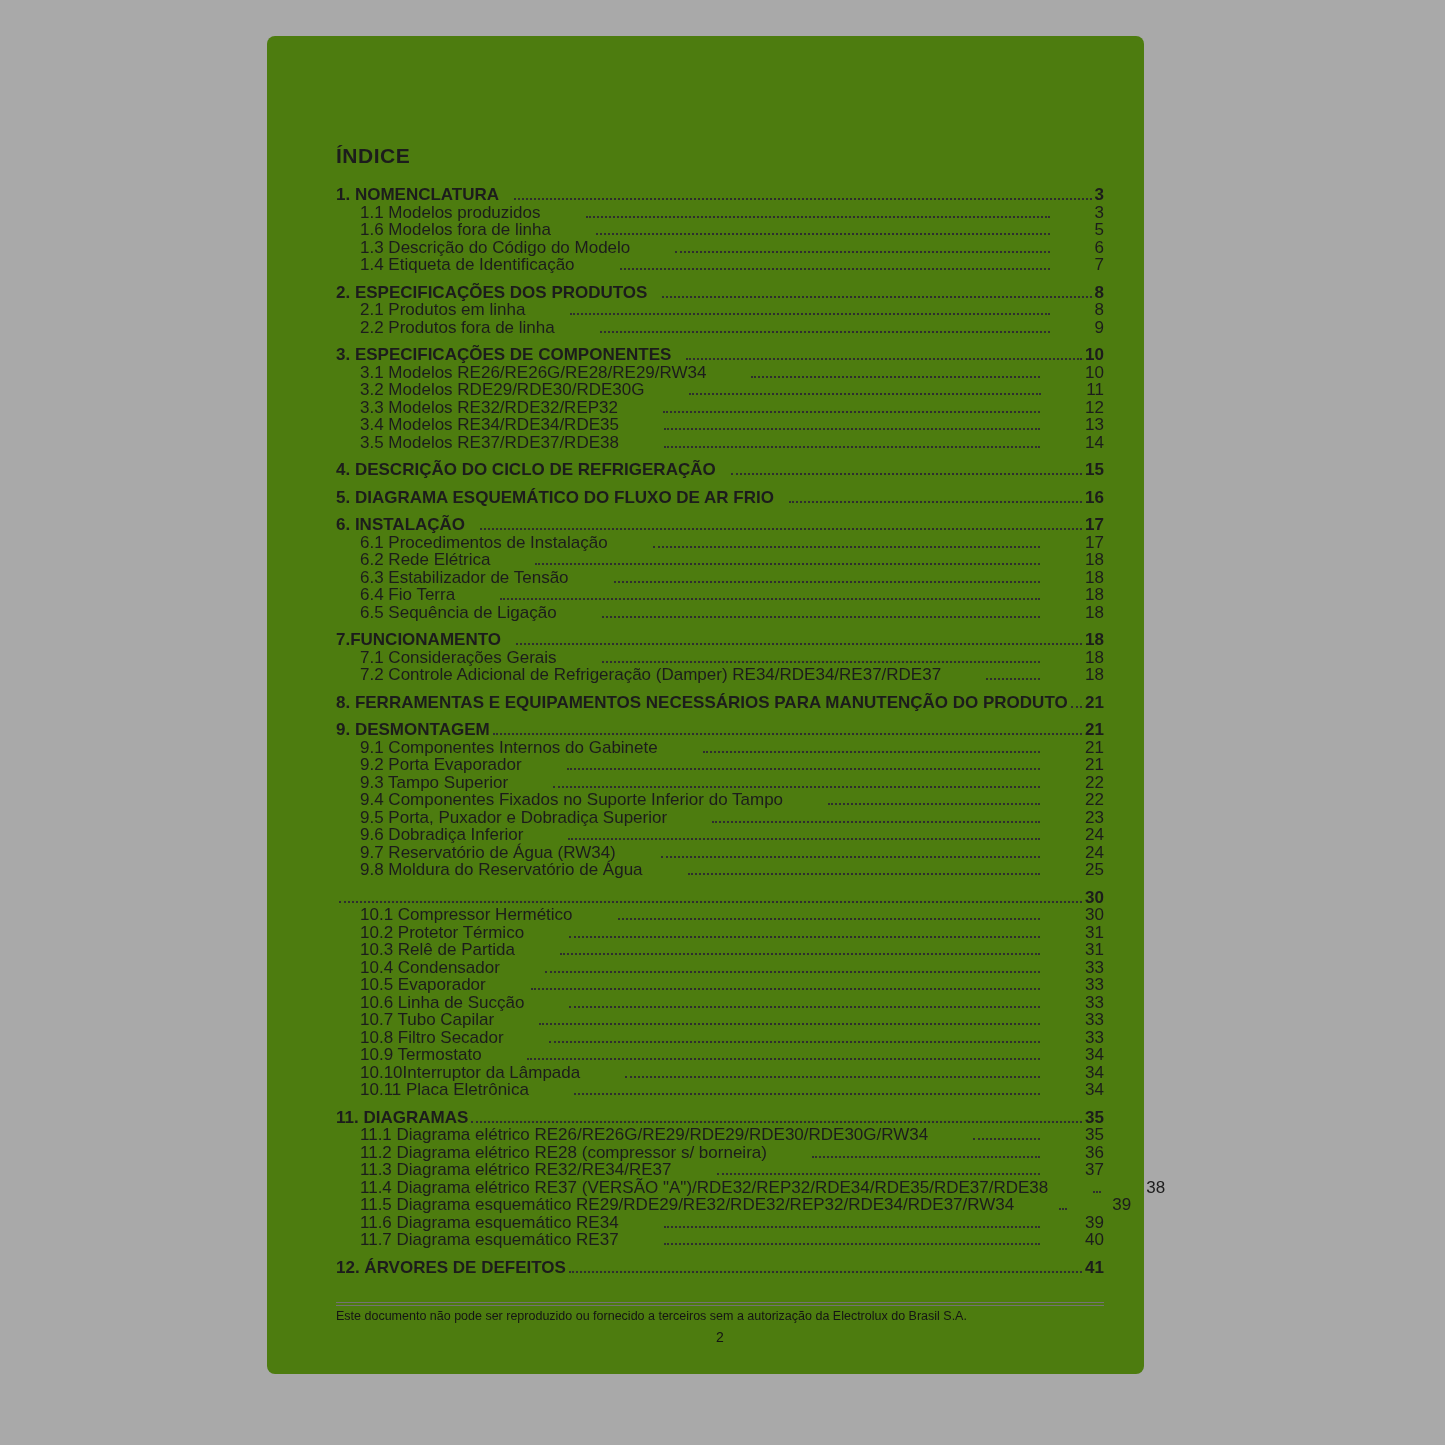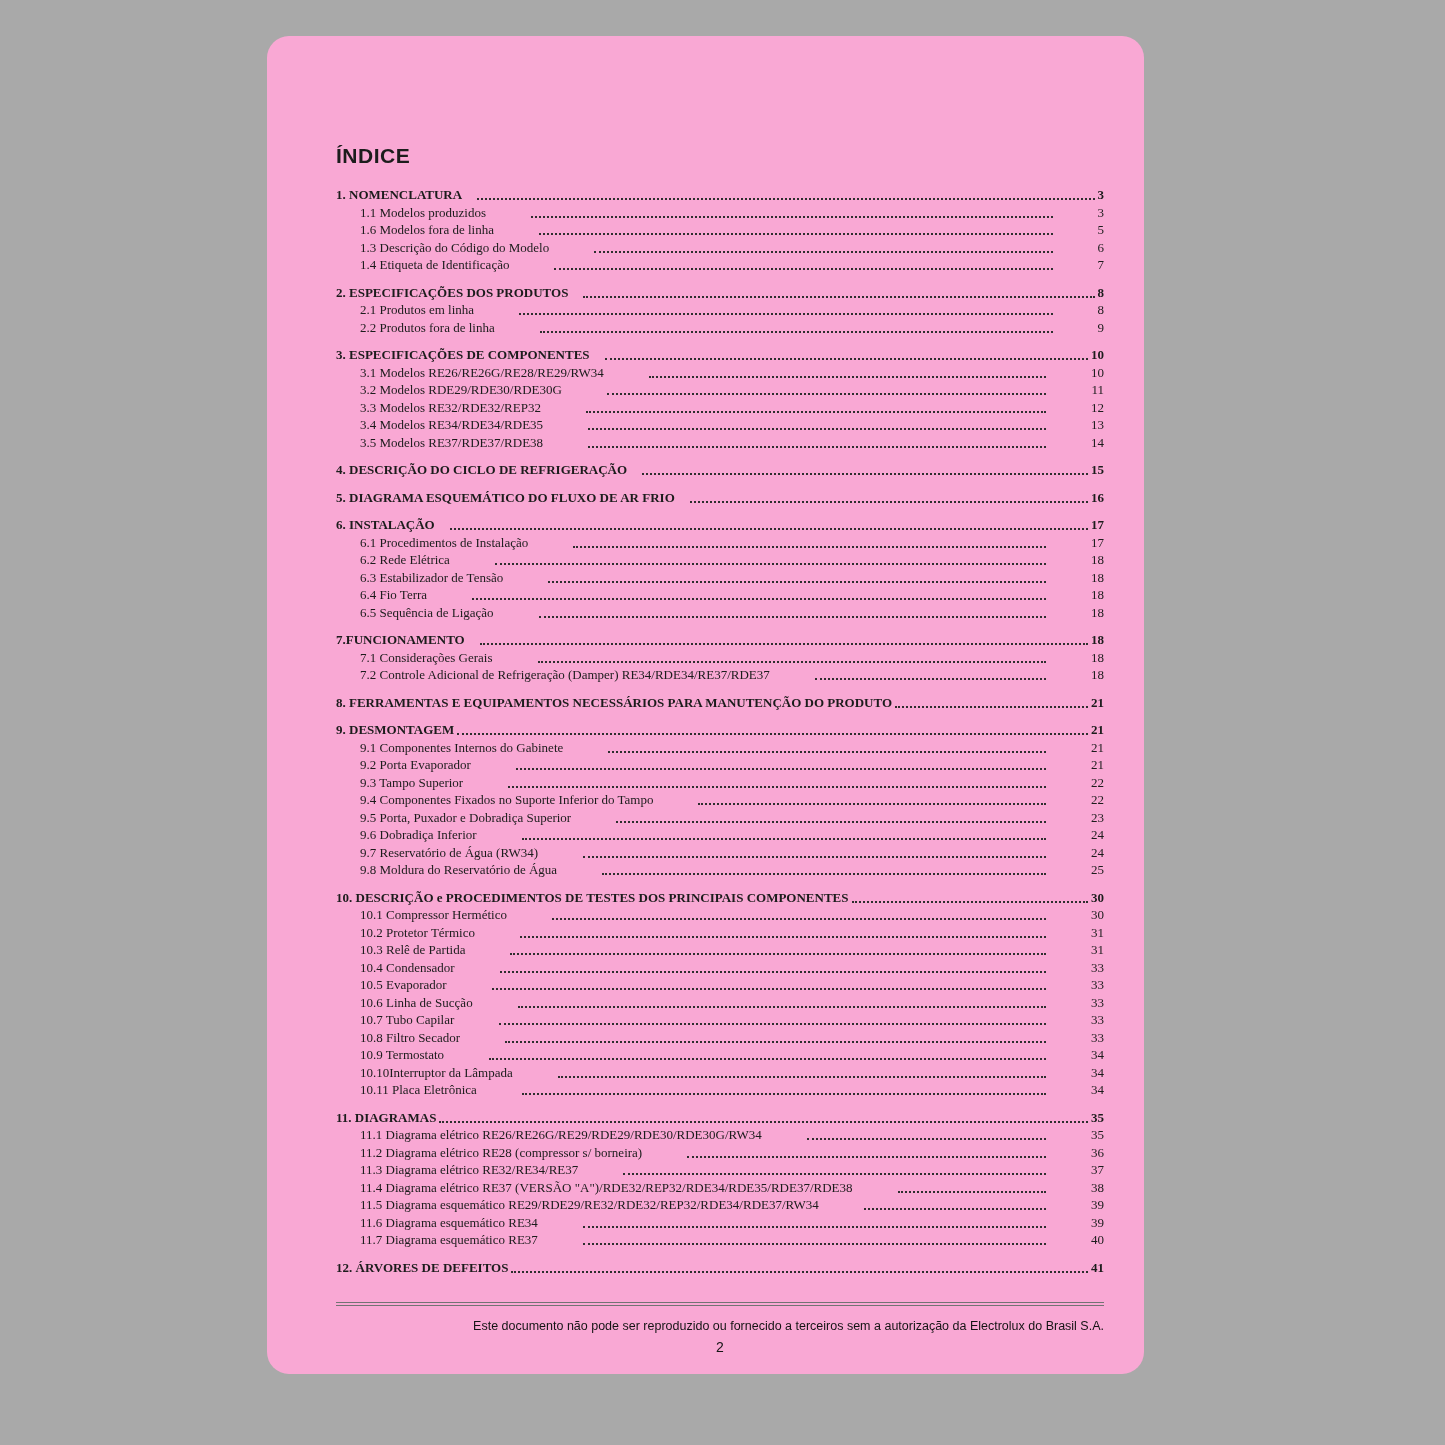--- a/index.html
+++ b/index.html
@@ -10,36 +10,35 @@
     background: #a9a9a9;
     font-family: "Liberation Sans", sans-serif;
     overflow: hidden;
   }
   .doc-page {
     position: absolute;
     left: 267px;
     top: 36px;
     width: 877px;
     height: 1338px;
-    background: #f9a8d4;
-    border-radius: 22px;
+    background: #4d7c0f;
+    border-radius: 8px;
     box-sizing: border-box;
     padding: 108px 40px 0 69px;
     color: #1c1c1c;
   }
   .doc-title {
     font-size: 21px;
     font-weight: bold;
     letter-spacing: 0.5px;
     margin: 0 0 18px 0;
   }
   .toc {
-    font-size: 13px;
+    font-size: 17px;
     line-height: 17.5px;
-    font-family: Liberation Serif, serif;
   }
   .toc-row {
     display: flex;
     align-items: flex-end;
   }
   .toc-row.head {
     font-weight: bold;
     margin-top: 10px;
   }
   .toc-row.sub {
@@ -61,23 +60,23 @@
   .toc-page {
     white-space: nowrap;
   }
   .footer-rule {
     margin-top: 26px;
     height: 1.5px;
     border-top: 1.5px solid #737373;
     border-bottom: 1.5px solid #737373;
   }
   .footer-disclaimer {
-    text-align: right;
+    text-align: left;
     font-size: 12.5px;
-    margin-top: 13px;
+    margin-top: 3px;
     color: #141414;
   }
   .footer-pagenum {
     text-align: center;
     font-size: 14px;
     margin-top: 6px;
     color: #141414;
   }
 </style>
 </head>
@@ -255,21 +254,20 @@
         <span class="toc-label">9.7 Reservatório de Água (RW34)</span>
         <span class="toc-dots"></span>
         <span class="toc-page">24</span>
       </div>
       <div class="toc-row sub">
         <span class="toc-label">9.8 Moldura do Reservatório de Água</span>
         <span class="toc-dots"></span>
         <span class="toc-page">25</span>
       </div>
       <div class="toc-row head">
-        <span class="toc-label">10. DESCRIÇÃO e PROCEDIMENTOS DE TESTES DOS PRINCIPAIS COMPONENTES</span>
         <span class="toc-dots"></span>
         <span class="toc-page">30</span>
       </div>
       <div class="toc-row sub">
         <span class="toc-label">10.1 Compressor Hermético</span>
         <span class="toc-dots"></span>
         <span class="toc-page">30</span>
       </div>
       <div class="toc-row sub">
         <span class="toc-label">10.2 Protetor Térmico</span>

